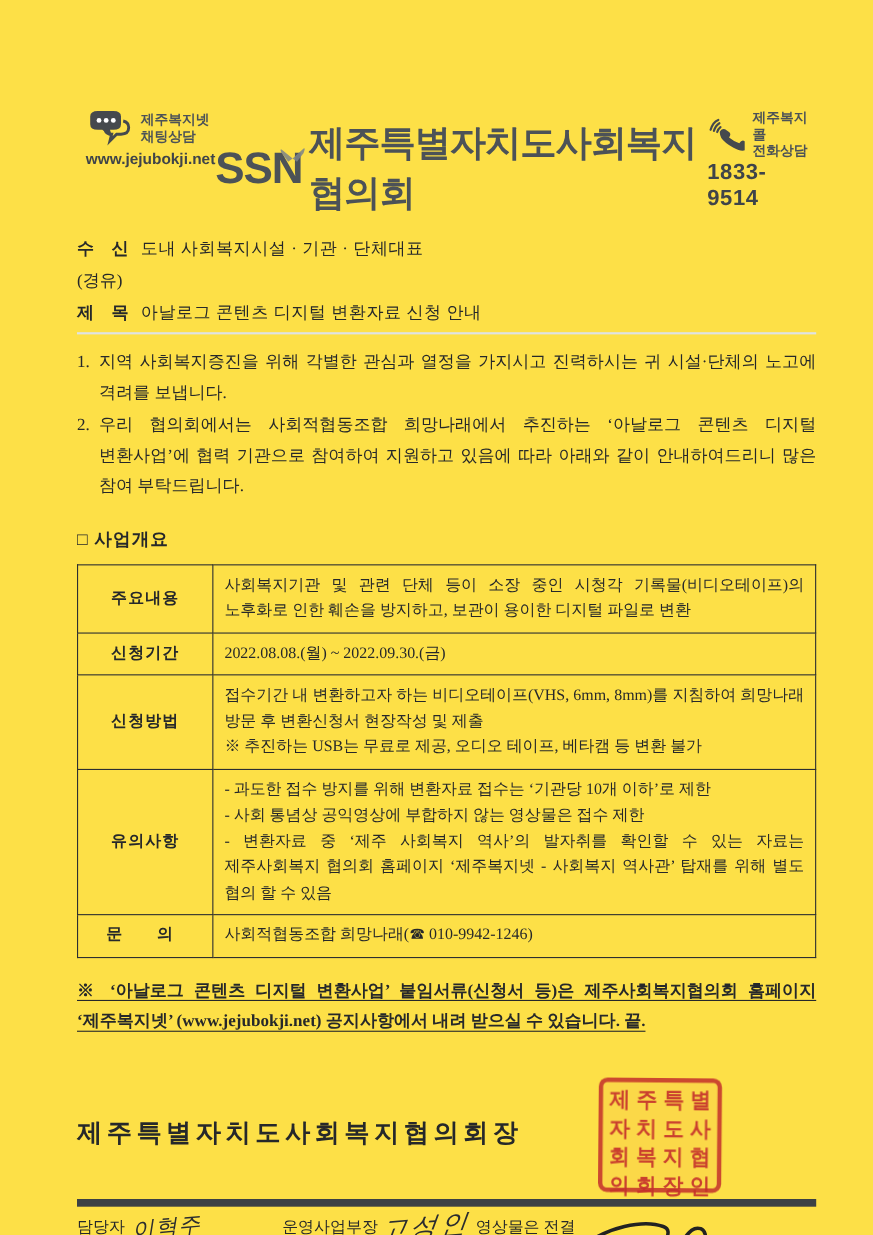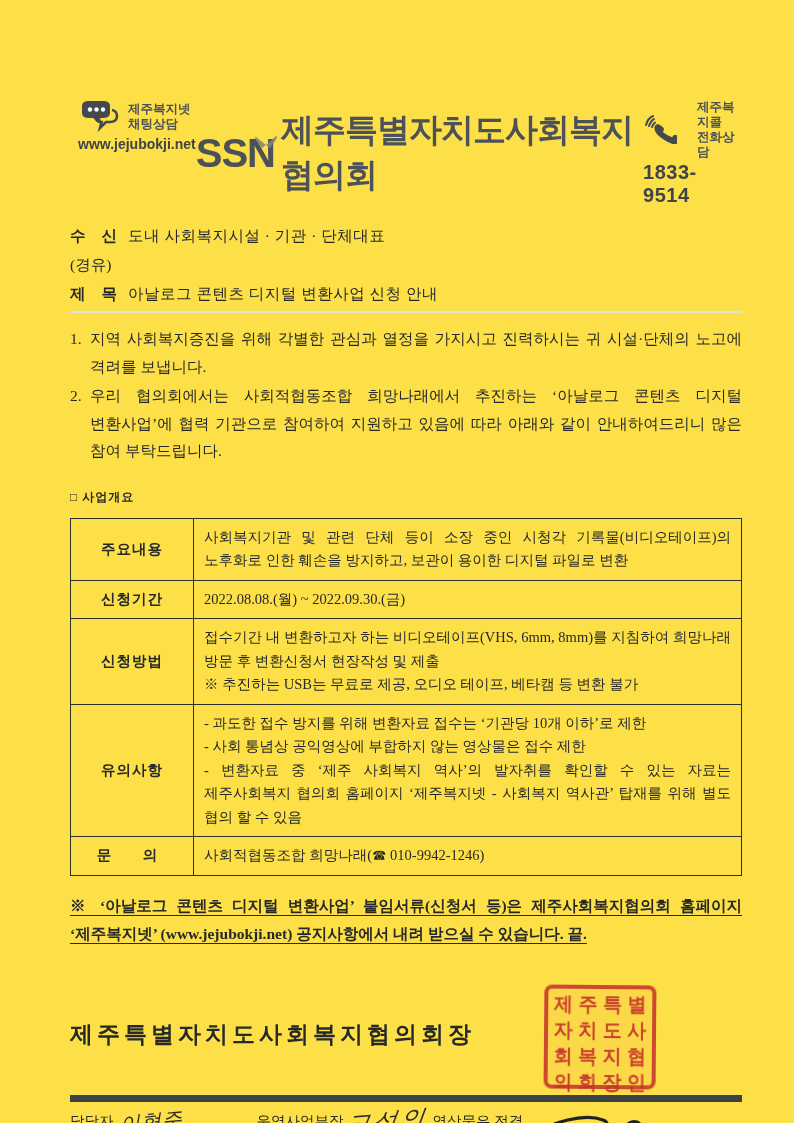--- a/index.html
+++ b/index.html
@@ -20,38 +20,38 @@
   .lh-left { display:flex; flex-direction:column; width:132px; margin-left:8px; }
   .lh-left-top { display:flex; align-items:center; gap:6px; }
   .lh-small { font-size:12.5px; font-weight:700; line-height:1.2; color:#4c5257; }
   .lh-url { font-size:14px; font-weight:800; margin-top:2px; color:#3f4449; }
   .chaticon svg, .phoneicon svg { display:block; }
   .lh-center { display:flex; align-items:center; margin-top:8px; }
   .ssn { position:relative; font-size:40px; font-weight:800; letter-spacing:-1px; color:#4c5257; line-height:1; }
   .ssn .butterfly { position:absolute; top:-14px; right:-4px; }
   .org-name { font-size:33px; font-weight:800; color:#4c5257; letter-spacing:-1px; margin-left:6px; }
   .lh-right { display:flex; flex-direction:column; align-items:flex-start; width:118px; }
-  .lh-right-top { display:flex; align-items:center; gap:20px; }
+  .lh-right-top { display:flex; align-items:center; gap:7px; }
   .lh-phone { font-size:20px; font-weight:800; letter-spacing:.5px; color:#3f4449; margin-top:1px; }
 
   
   .meta { margin-top:14px; font-size:15.5px; }
   .meta-row { display:flex; line-height:29px; }
   .meta-label { width:58px; font-weight:700; letter-spacing:6px; white-space:nowrap; }
   .meta-value { letter-spacing:.5px; }
   .via { line-height:29px; }
   .divider { border-bottom:2px solid #dfe3e4; margin-top:3px; }
 
   
   .paras { margin-top:12px; font-size:15.5px; }
   .para { display:flex; line-height:1.78; text-align:justify; margin-bottom:2px; }
   .para .num { width:20px; flex:none; }
   .para .ptext { flex:1; word-break:keep-all; }
 
-  .sec-head { margin-top:24px; font-size:12px; font-weight:700; letter-spacing:1px; }
+  .sec-head { margin-top:24px; font-size:16px; font-weight:700; letter-spacing:1px; }
 
   
   table.ov { border-collapse:collapse; width:100%; margin-top:12px; font-size:14.5px; }
   table.ov, table.ov td { border:1.6px solid #2c2e30; }
   table.ov td { padding:7px 10px; vertical-align:middle; line-height:1.62; }
   td.lbl { width:98px; text-align:center; font-weight:700; letter-spacing:1px; }
   td.lbl.spread { letter-spacing:14px; padding-left:14px; }
   .cellline { text-align:justify; word-break:keep-all; }
 
   
@@ -136,21 +136,21 @@
     </div>
 
     <div class="meta">
       <div class="meta-row">
         <span class="meta-label">수 신</span>
         <span class="meta-value">도내 사회복지시설 · 기관 · 단체대표</span>
       </div>
       <div class="via">(경유)</div>
       <div class="meta-row">
         <span class="meta-label">제 목</span>
-        <span class="meta-value">아날로그 콘텐츠 디지털 변환사업 신청 안내</span>
+        <span class="meta-value">아날로그 콘텐츠 디지털 변환자료 신청 안내</span>
       </div>
       <div class="divider"></div>
     </div>
 
     <div class="paras">
       <div class="para">
         <span class="num">1.</span>
         <span class="ptext">지역 사회복지증진을 위해 각별한 관심과 열정을 가지시고 진력하시는 귀 시설·단체의 노고에 격려를 보냅니다.</span>
       </div>
       <div class="para">

